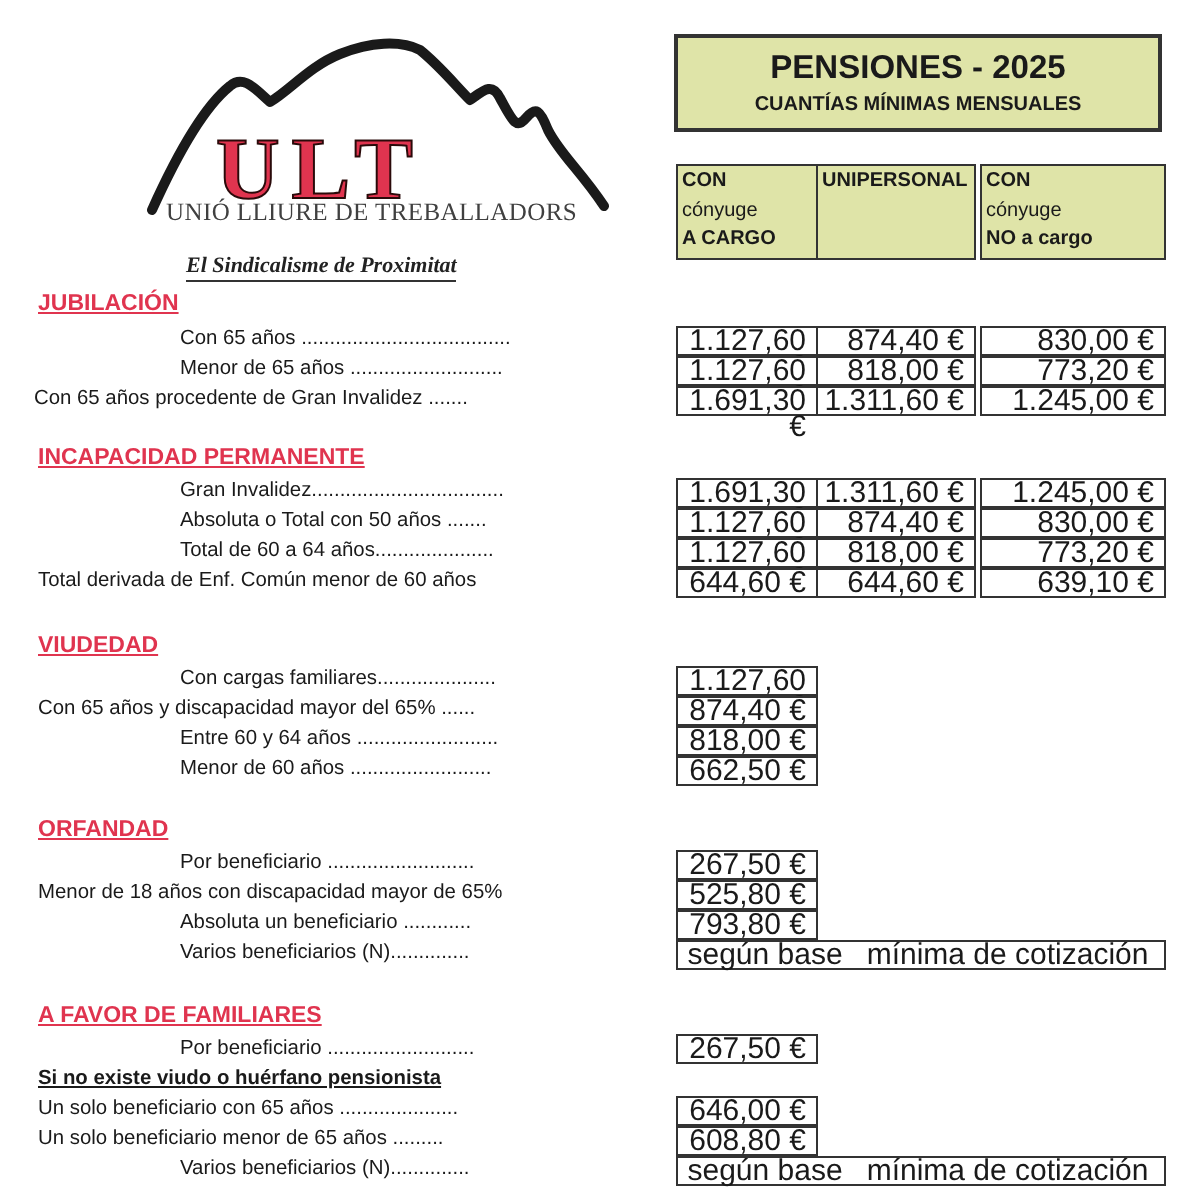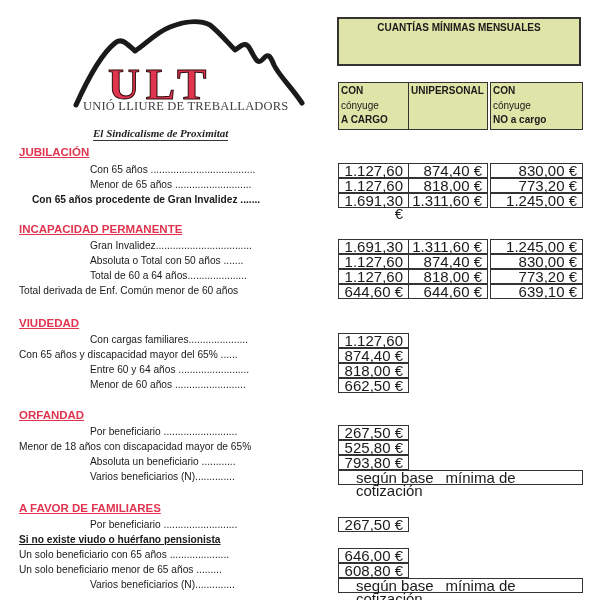--- a/index.html
+++ b/index.html
@@ -27,58 +27,59 @@
               padding:1px 2px; }
   
   .sec { font-weight:bold; font-size:11.5px; color:#e0344f; text-decoration:underline;
          left:19px; }
   .lbl { font-size:10.2px; white-space:nowrap; color:#1a1a1a; }
   .cell { height:15px; border:1px solid #333; box-sizing:border-box; font-size:15px;
           text-align:right; padding-right:5px; line-height:13px; background:#fff; }
   .c1 { left:338px; width:71px; }
   .c2 { left:408px; width:80px; }
   .c3 { left:490px; width:93px; }
-  .wide { left:338px; width:245px; text-align:left; padding-left:17px; }
+  .wide { left:338px; width:245px; text-align:center; padding-left:2px; }
   .wide .gap { display:inline-block; width:12px; }
   .subhead { font-weight:bold; font-size:10.2px; text-decoration:underline; left:19px; }
 </style>
 </head>
 <body>
 
 <div class="abs logo">
   <svg width="260" height="120" style="position:absolute;left:0;top:0;">
     <path d="M16 90 C 25 70, 40 40, 55 28 C 62 22, 68 30, 75 36 C 85 30, 95 18, 110 12 C 125 6, 140 5, 150 10 C 160 18, 168 28, 175 35 C 182 30, 186 26, 190 34 C 196 45, 198 50, 203 44 C 208 38, 210 40, 214 50 C 220 62, 230 70, 242 88" fill="none" stroke="#1a1a1a" stroke-width="5" stroke-linecap="round" stroke-linejoin="round"></path>
   </svg>
   <div class="logo-ult">ULT</div>
   <div class="logo-union">UNIÓ LLIURE DE TREBALLADORS</div>
   <div class="logo-tag">El Sindicalisme de Proximitat</div>
 </div>
 
 <div class="abs title-box">
+  <div class="title-main">PENSIONES - 2025</div>
   <div class="title-sub">CUANTÍAS MÍNIMAS MENSUALES</div>
 </div>
 
 <div class="abs col-head c1">
   <div>CON</div>
   <div style="font-weight:normal">cónyuge</div>
   <div>A CARGO</div>
 </div>
 <div class="abs col-head c2">
   <div>UNIPERSONAL</div>
 </div>
 <div class="abs col-head c3">
   <div>CON</div>
   <div style="font-weight:normal">cónyuge</div>
   <div>NO a cargo</div>
 </div>
 
 <div class="abs sec" style="top:146px;">JUBILACIÓN</div>
 <div class="abs lbl" style="left:90px;top:164px;">Con  65  años .....................................</div>
 <div class="abs lbl" style="left:90px;top:179px;">Menor de  65  años ...........................</div>
-<div class="abs lbl" style="left:32px;top:194px;font-weight:bold;">Con 65  años procedente de  Gran Invalidez .......</div>
+<div class="abs lbl" style="left:17px;top:194px;">Con 65  años procedente de  Gran Invalidez .......</div>
 <div class="abs cell c1" style="top:163px;">1.127,60 €</div>
 <div class="abs cell c2" style="top:163px;">874,40 €</div>
 <div class="abs cell c3" style="top:163px;">830,00 €</div>
 <div class="abs cell c1" style="top:178px;">1.127,60 €</div>
 <div class="abs cell c2" style="top:178px;">818,00 €</div>
 <div class="abs cell c3" style="top:178px;">773,20 €</div>
 <div class="abs cell c1" style="top:193px;">1.691,30 €</div>
 <div class="abs cell c2" style="top:193px;">1.311,60 €</div>
 <div class="abs cell c3" style="top:193px;">1.245,00 €</div>
 

